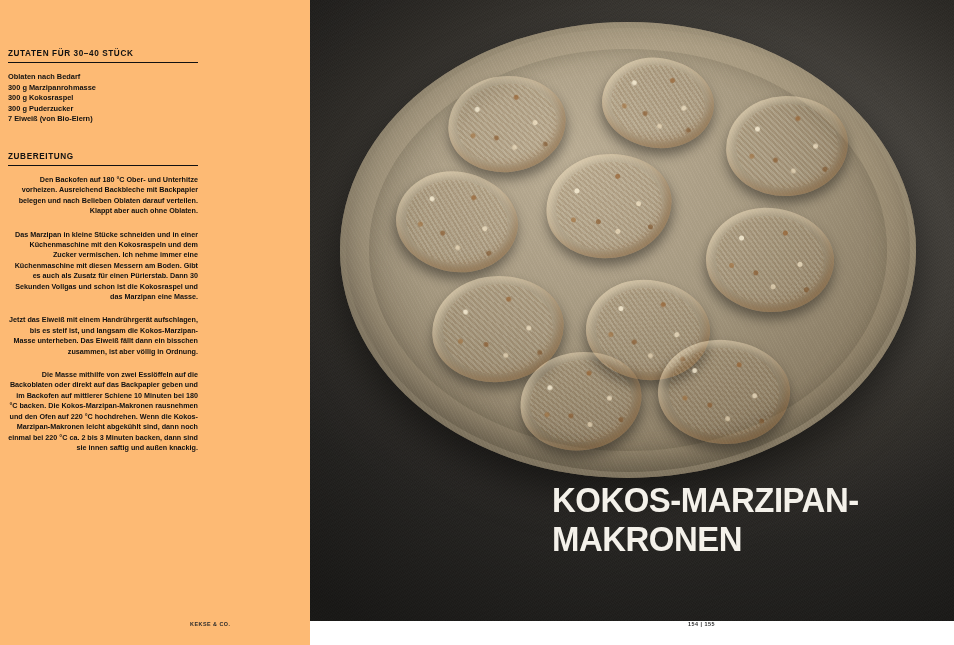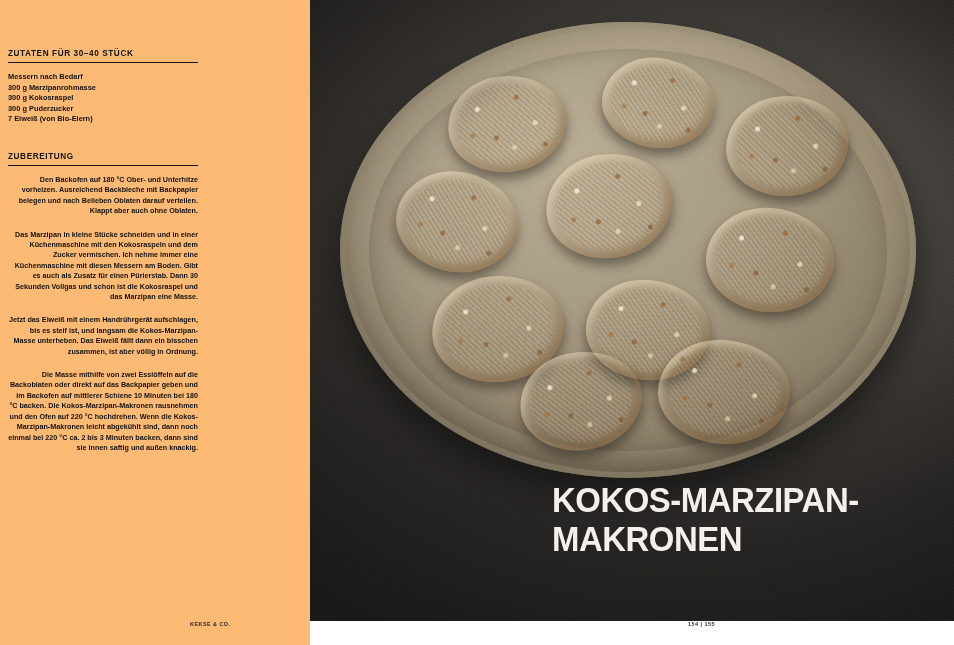--- a/index.html
+++ b/index.html
@@ -206,21 +206,21 @@
 
 <div class="spread">
 
   <div class="left-page">
     <div class="text-col">
 
       <h2 class="section-head">ZUTATEN FÜR 30–40 STÜCK</h2>
       <hr class="rule">
 
       <div class="ing-list">
-        <div>Messern nach Bedarf</div>
+        <div>Oblaten nach Bedarf</div>
         <div>300 g Marzipanrohmasse</div>
         <div>300 g Kokosraspel</div>
         <div>300 g Puderzucker</div>
         <div>7 Eiweiß (von Bio-Eiern)</div>
       </div>
 
       <h2 class="section-head">ZUBEREITUNG</h2>
       <hr class="rule">
 
       <div class="prep-block">

